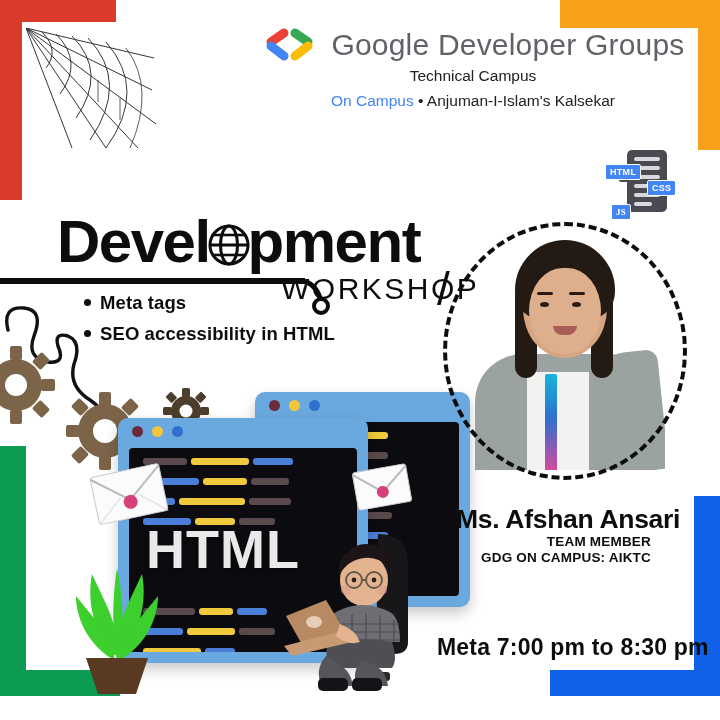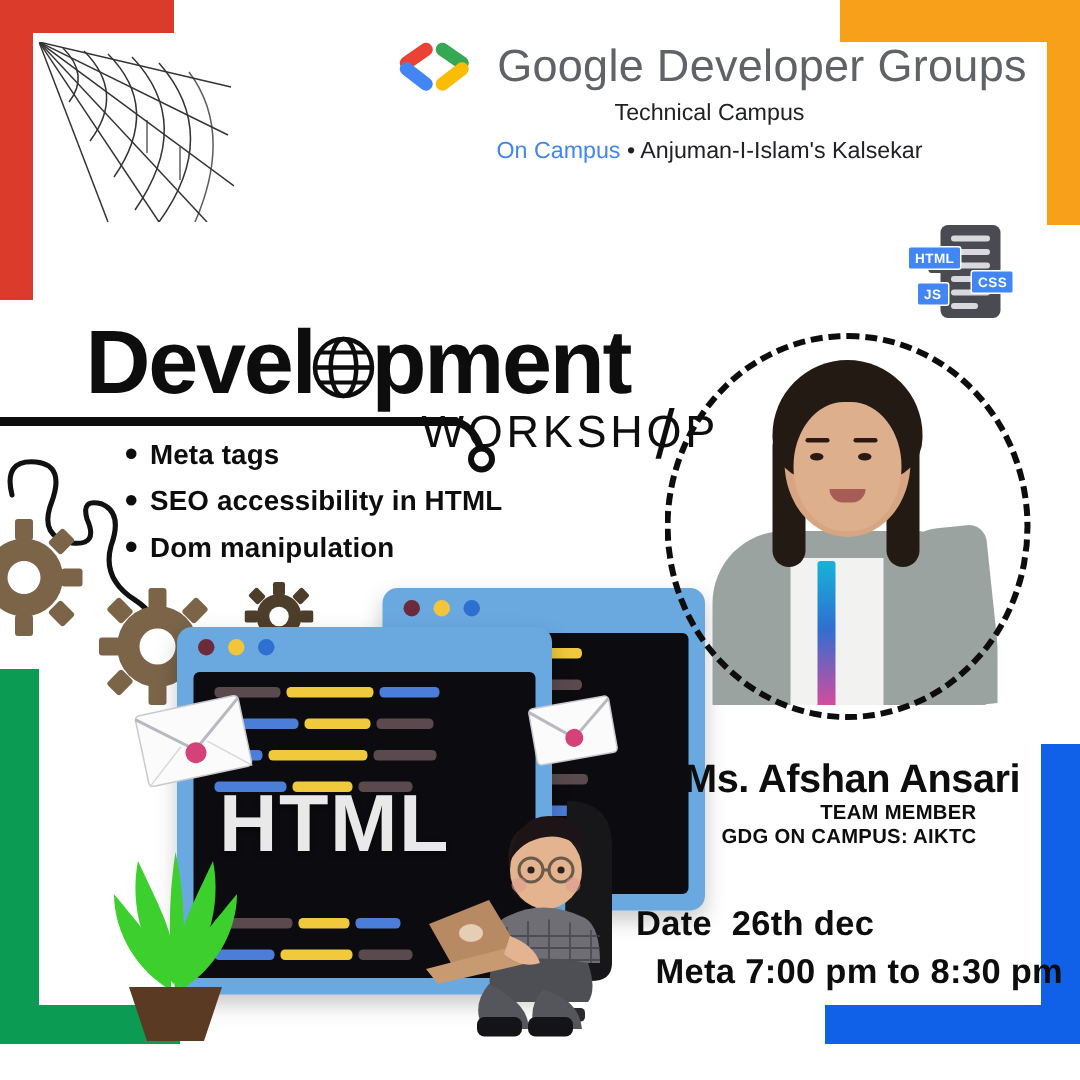--- a/index.html
+++ b/index.html
@@ -51,21 +51,21 @@
   
   .squiggle{position:absolute;left:4px;top:288px;width:125px;height:175px;}
 
   
   .tags{position:absolute;left:605px;top:148px;width:82px;height:68px;}
   .tagchip{position:absolute;background:#4285f4;color:#fff;font-size:9px;
            font-weight:700;padding:2px 4px;border-radius:2px;letter-spacing:.3px;
            border:1px solid #ffffff;}
   .tag-html{left:0;top:16px;}
   .tag-css{left:42px;top:32px;}
-  .tag-js{left:6px;top:40px;}
+  .tag-js{left:6px;top:56px;font-family:Liberation Serif, serif;}
 
   
   .photo-wrap{position:absolute;left:443px;top:222px;width:244px;height:258px;}
   .dashring{position:absolute;inset:0;border-radius:50%;
        border:4px dashed #0d0d0d;box-sizing:border-box;}
   .photo{position:absolute;left:22px;top:12px;width:200px;height:236px;overflow:hidden;}
   .pbody{position:absolute;left:10px;top:120px;width:182px;height:120px;
       background:#9aa3a0;border-radius:48px 48px 0 0;}
   .pshirt{position:absolute;left:62px;top:138px;width:62px;height:102px;background:#f2f2f0;}
   .plany{position:absolute;left:80px;top:140px;width:12px;height:100px;
@@ -219,23 +219,20 @@
     <path d="M4 42 Q-2 18 20 20 Q40 22 30 48 Q22 70 44 74 Q62 76 54 58 Q50 44 64 48 Q78 54 70 76 Q64 98 86 112 Q104 124 100 140" fill="none" stroke="#111" stroke-width="3.4" stroke-linecap="round"></path>
   </svg>
 
   <div class="bullets">
     <div class="bullet">
       <span class="dot"></span><span>Meta tags</span>
     </div>
     <div class="bullet">
       <span class="dot"></span><span>SEO accessibility in HTML</span>
     </div>
-    <div class="bullet">
-      <span class="dot"></span><span>Dom manipulation</span>
-    </div>
   </div>
 
   <svg class="gear" style="left:66px;top:392px;width:78px;height:78px;" viewBox="0 0 78 78">
     <g fill="#7b6448">
       <circle cx="39" cy="39" r="27"></circle>
       <g>
         <rect x="33" y="0" width="12" height="14" rx="2"></rect>
           <rect x="33" y="64" width="12" height="14" rx="2"></rect>
         <rect x="0" y="33" width="14" height="12" rx="2"></rect>
           <rect x="64" y="33" width="14" height="12" rx="2"></rect>
@@ -385,22 +382,18 @@
       <div class="peye" style="left:107px;top:68px;"></div>
       <div class="pmouth"></div>
     </div>
     <div class="dashring"></div>
   </div>
 
   <div class="sp-name">Ms. Afshan Ansari</div>
   <div class="sp-role">TEAM MEMBER</div>
   <div class="sp-org">GDG ON CAMPUS: AIKTC</div>
 
-  <div class="dt-date">
-    <span>Date</span>&nbsp;
-    <span>26th dec</span>
-  </div>
   <div class="dt-time">
     <span>Meta</span>
     <span>7:00 pm to 8:30 pm</span>
   </div>
 
 </div>
 
 </body></html>

